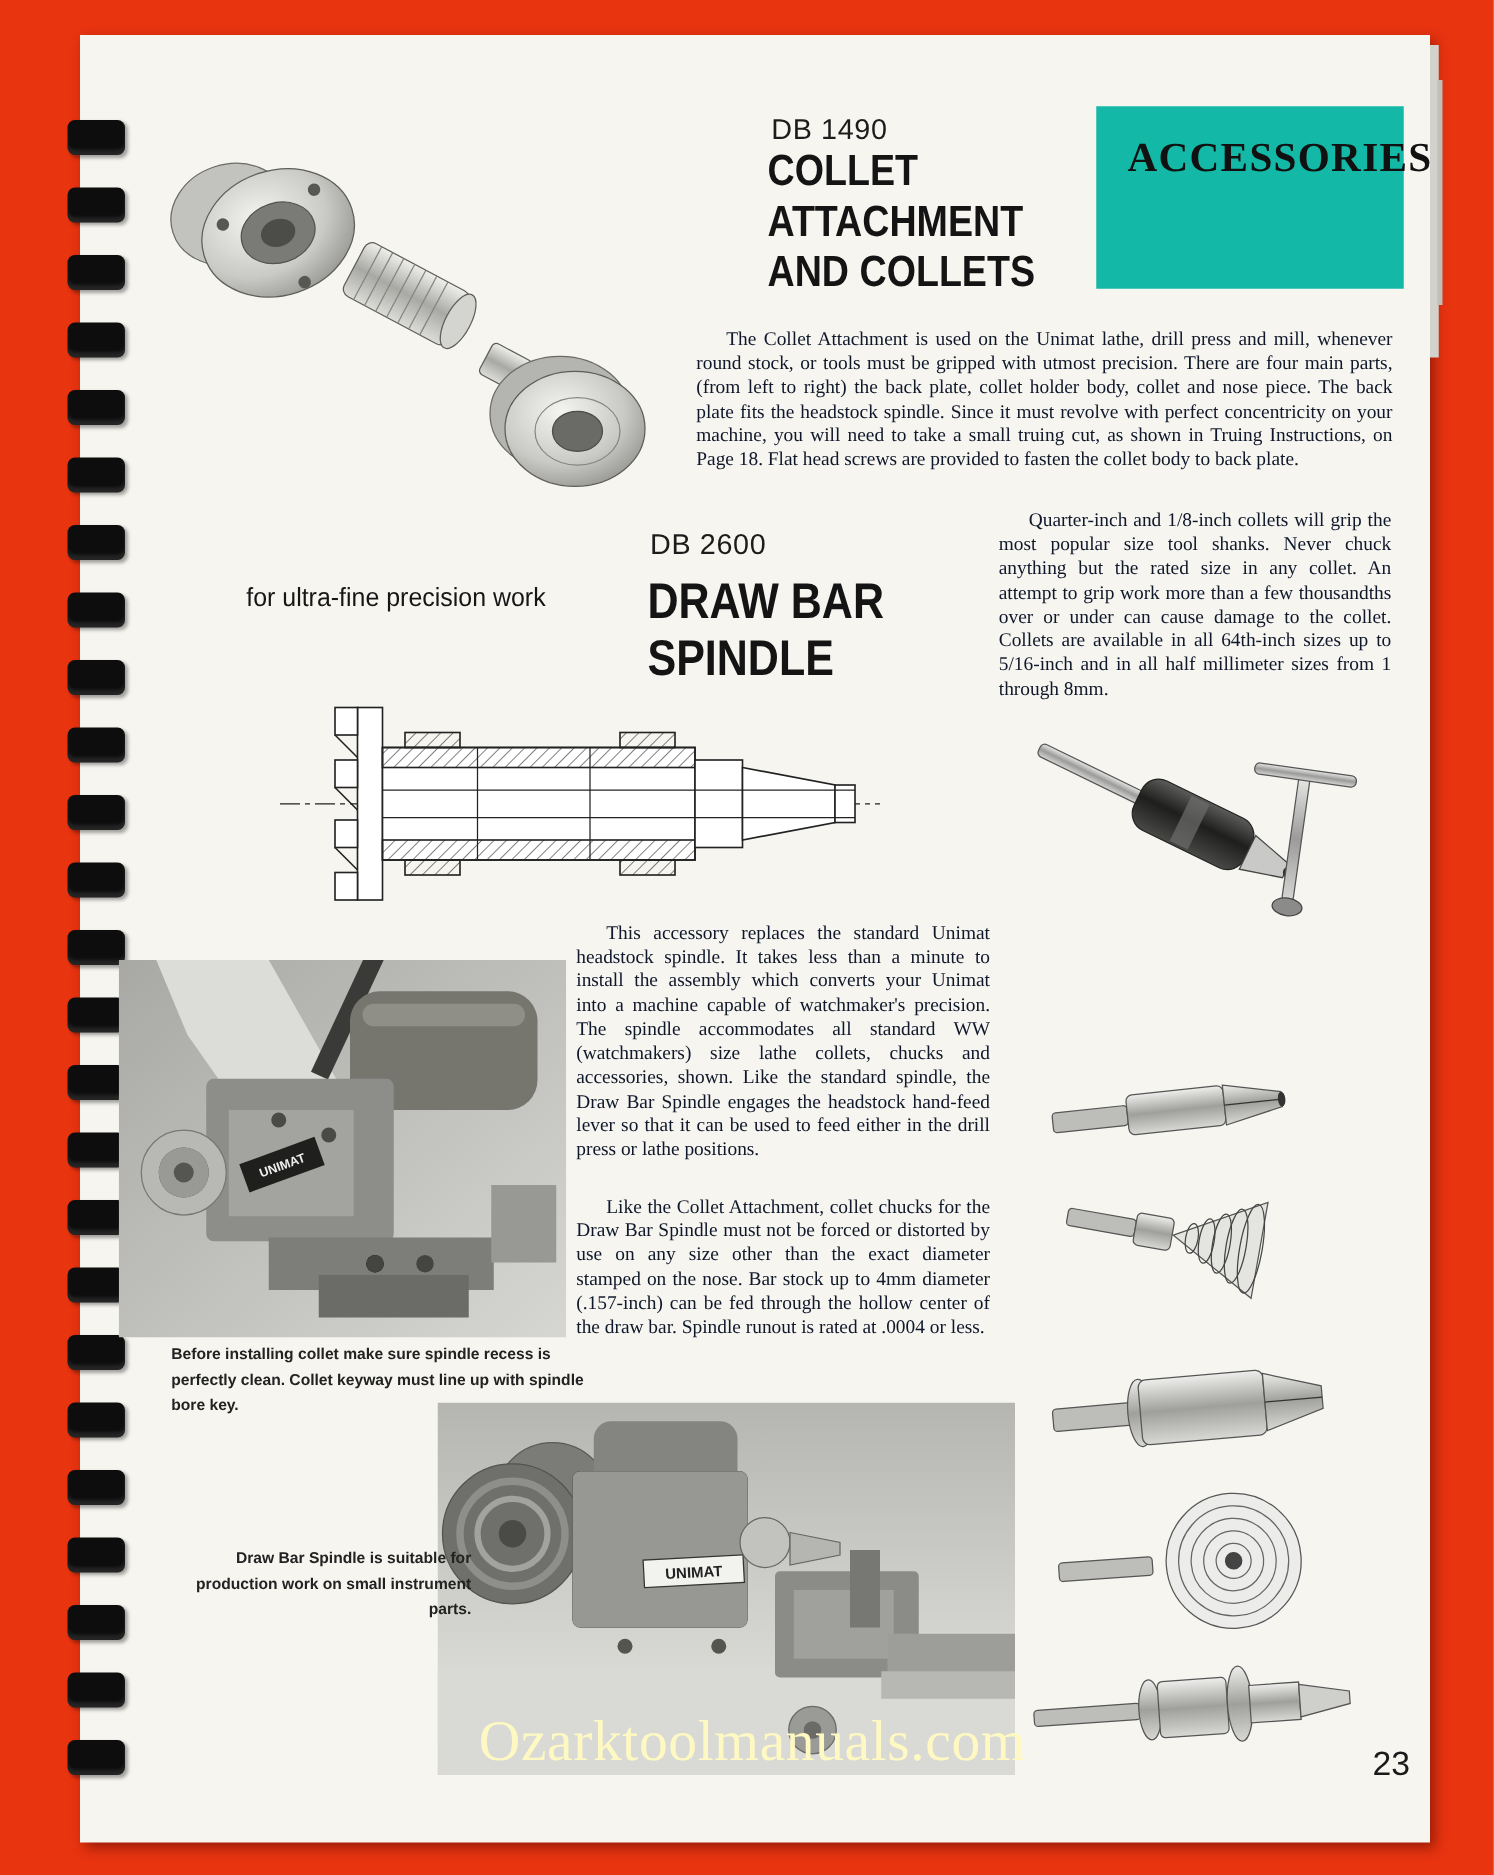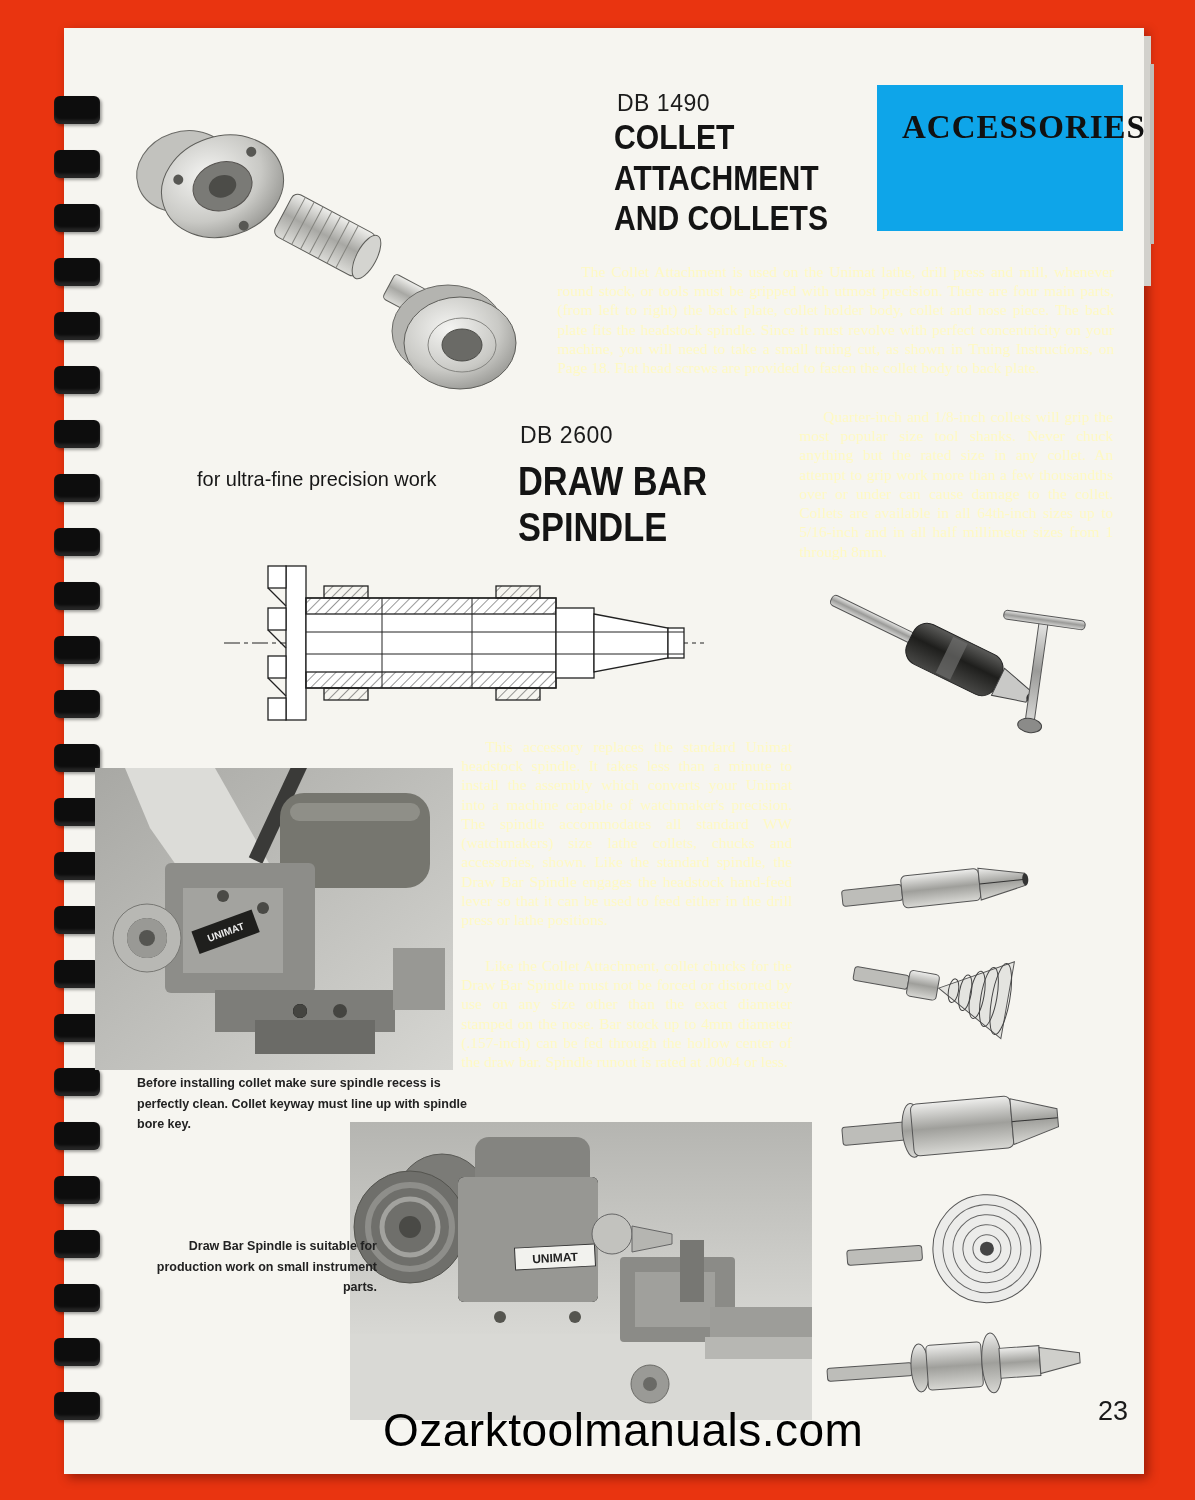--- a/index.html
+++ b/index.html
@@ -24,42 +24,41 @@
   .db-model{
     font-family:"Liberation Sans",sans-serif;font-size:23px;color:#1c1c1c;
     letter-spacing:.5px;
   }
   .big-heading{
     font-family:"Liberation Sans",sans-serif;font-weight:bold;color:#141414;
     white-space:pre-line;line-height:1.16;letter-spacing:0;
     transform:scaleX(.86);transform-origin:left top;
   }
   .accessories-block{
-    background:#0ea5e9;text-align:center;padding-left:25px;
+    background:#14b8a6;text-align:center;padding-left:25px;
   }
   .accessories-text{
     font-family:"Liberation Serif",serif;font-weight:bold;font-size:33px;
     letter-spacing:1px;color:#111;padding-top:24px;
   }
   .body-text{
-    font-size:15.5px;line-height:1.24;color:#fef9c3;text-align:justify;
+    font-size:15.5px;line-height:1.24;color:#0f172a;text-align:justify;
   }
   .body-text.indent{text-indent:24px}
   .tagline{
     font-family:"Liberation Sans",sans-serif;font-size:21px;color:#161616;
     transform:scaleX(.95);transform-origin:left top;
   }
   .caption{
     font-family:"Liberation Sans",sans-serif;font-weight:bold;font-size:12.5px;
     line-height:1.65;color:#222;text-align:right;
   }
   .watermark{
-    font-family:Liberation Sans, sans-serif;font-size:46px;color:#000000;
+    font-family:Liberation Serif, serif;font-size:46px;color:#fef9c3;
     letter-spacing:.5px;
-    margin-top:37px;
   }
   .page-number{
     font-family:Liberation Sans, sans-serif;font-size:27px;color:#1a1a1a;
   }
   .photo{display:block}
 </style>
 </head>
 <body>
 
 <div class="abs page"></div>

